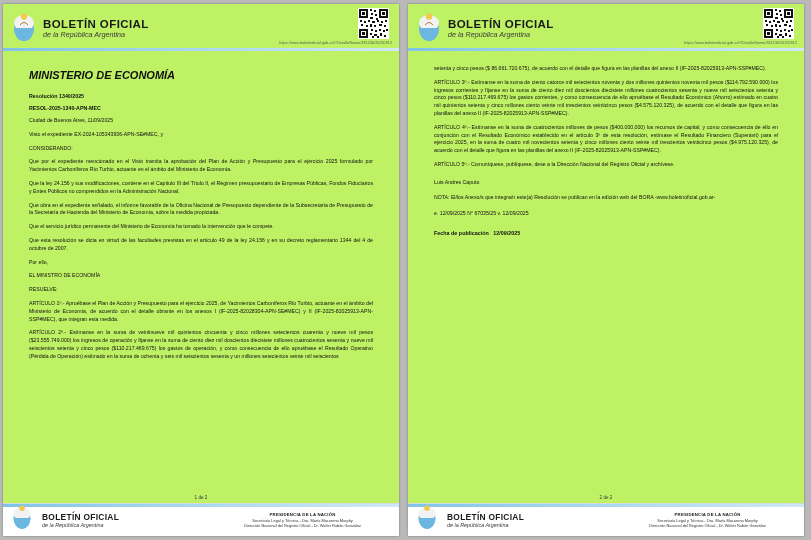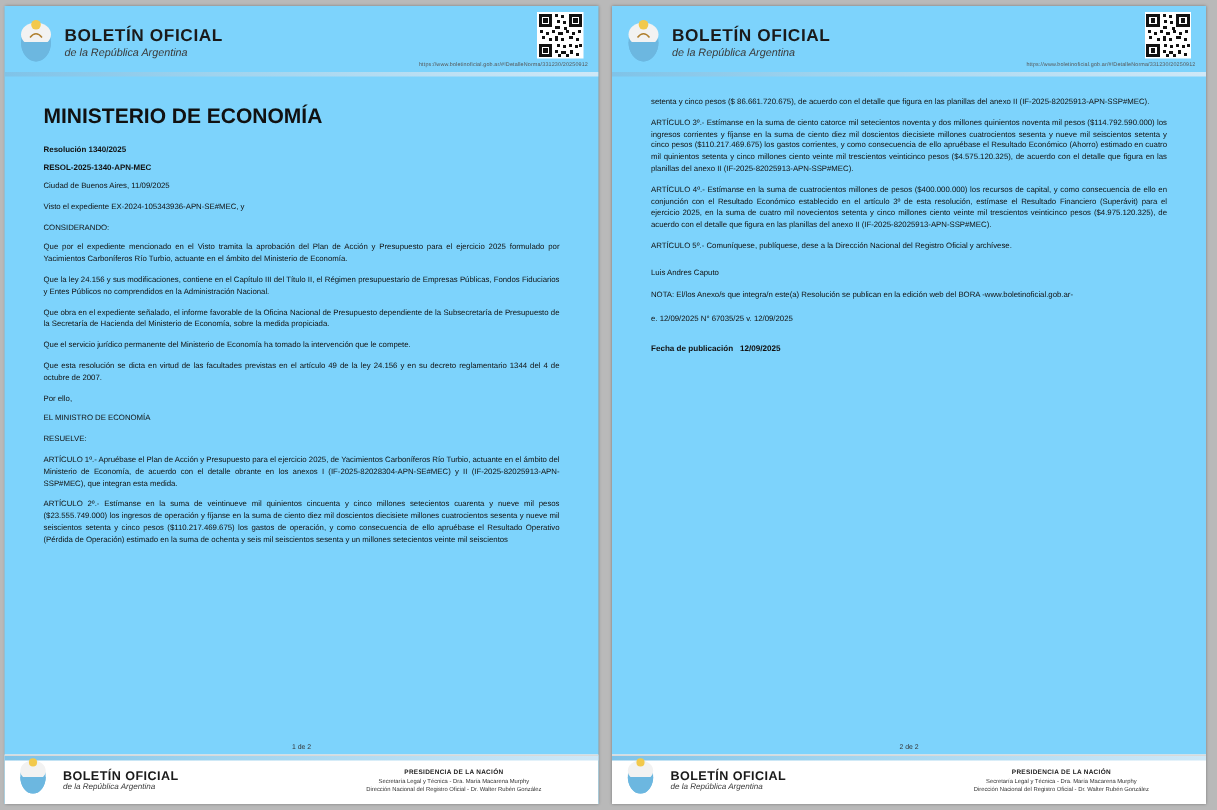--- a/index.html
+++ b/index.html
@@ -12,21 +12,21 @@
   .viewer {
     width: 811px; height: 540px;
     display: flex;
     gap: 9px;
     padding: 4px 3px;
   }
   .page {
     position: relative;
     width: 396px;
     height: 532px;
-    background: #7dd3fc;
+    background: #bef264;
     box-shadow: 0 0 2px rgba(0,0,0,0.35);
     display: flex;
     flex-direction: column;
     overflow: hidden;
   }
 
   
   .pg-header {
     height: 47px;
     display: flex;
@@ -80,24 +80,25 @@
 
   
   .pg-body {
     flex: 1 1 auto;
     padding: 14px 26px 4px 26px;
     font-size: 5.2px;
     color: #111;
     overflow: hidden;
   }
   .doc-title {
-    font-size: 14px;
+    font-size: 11px;
     font-weight: bold;
     color: #111;
     margin: 4px 0 12px 0;
+    font-style: italic;
   }
   .blk { margin: 0 0 6px 0; }
   .bold { font-weight: bold; font-size: 5.3px; }
   p.t {
     margin: 0 0 6px 0;
     line-height: 1.5;
     text-align: justify;
     font-size: 5.2px;
   }
   .art { margin-bottom: 7px; }

